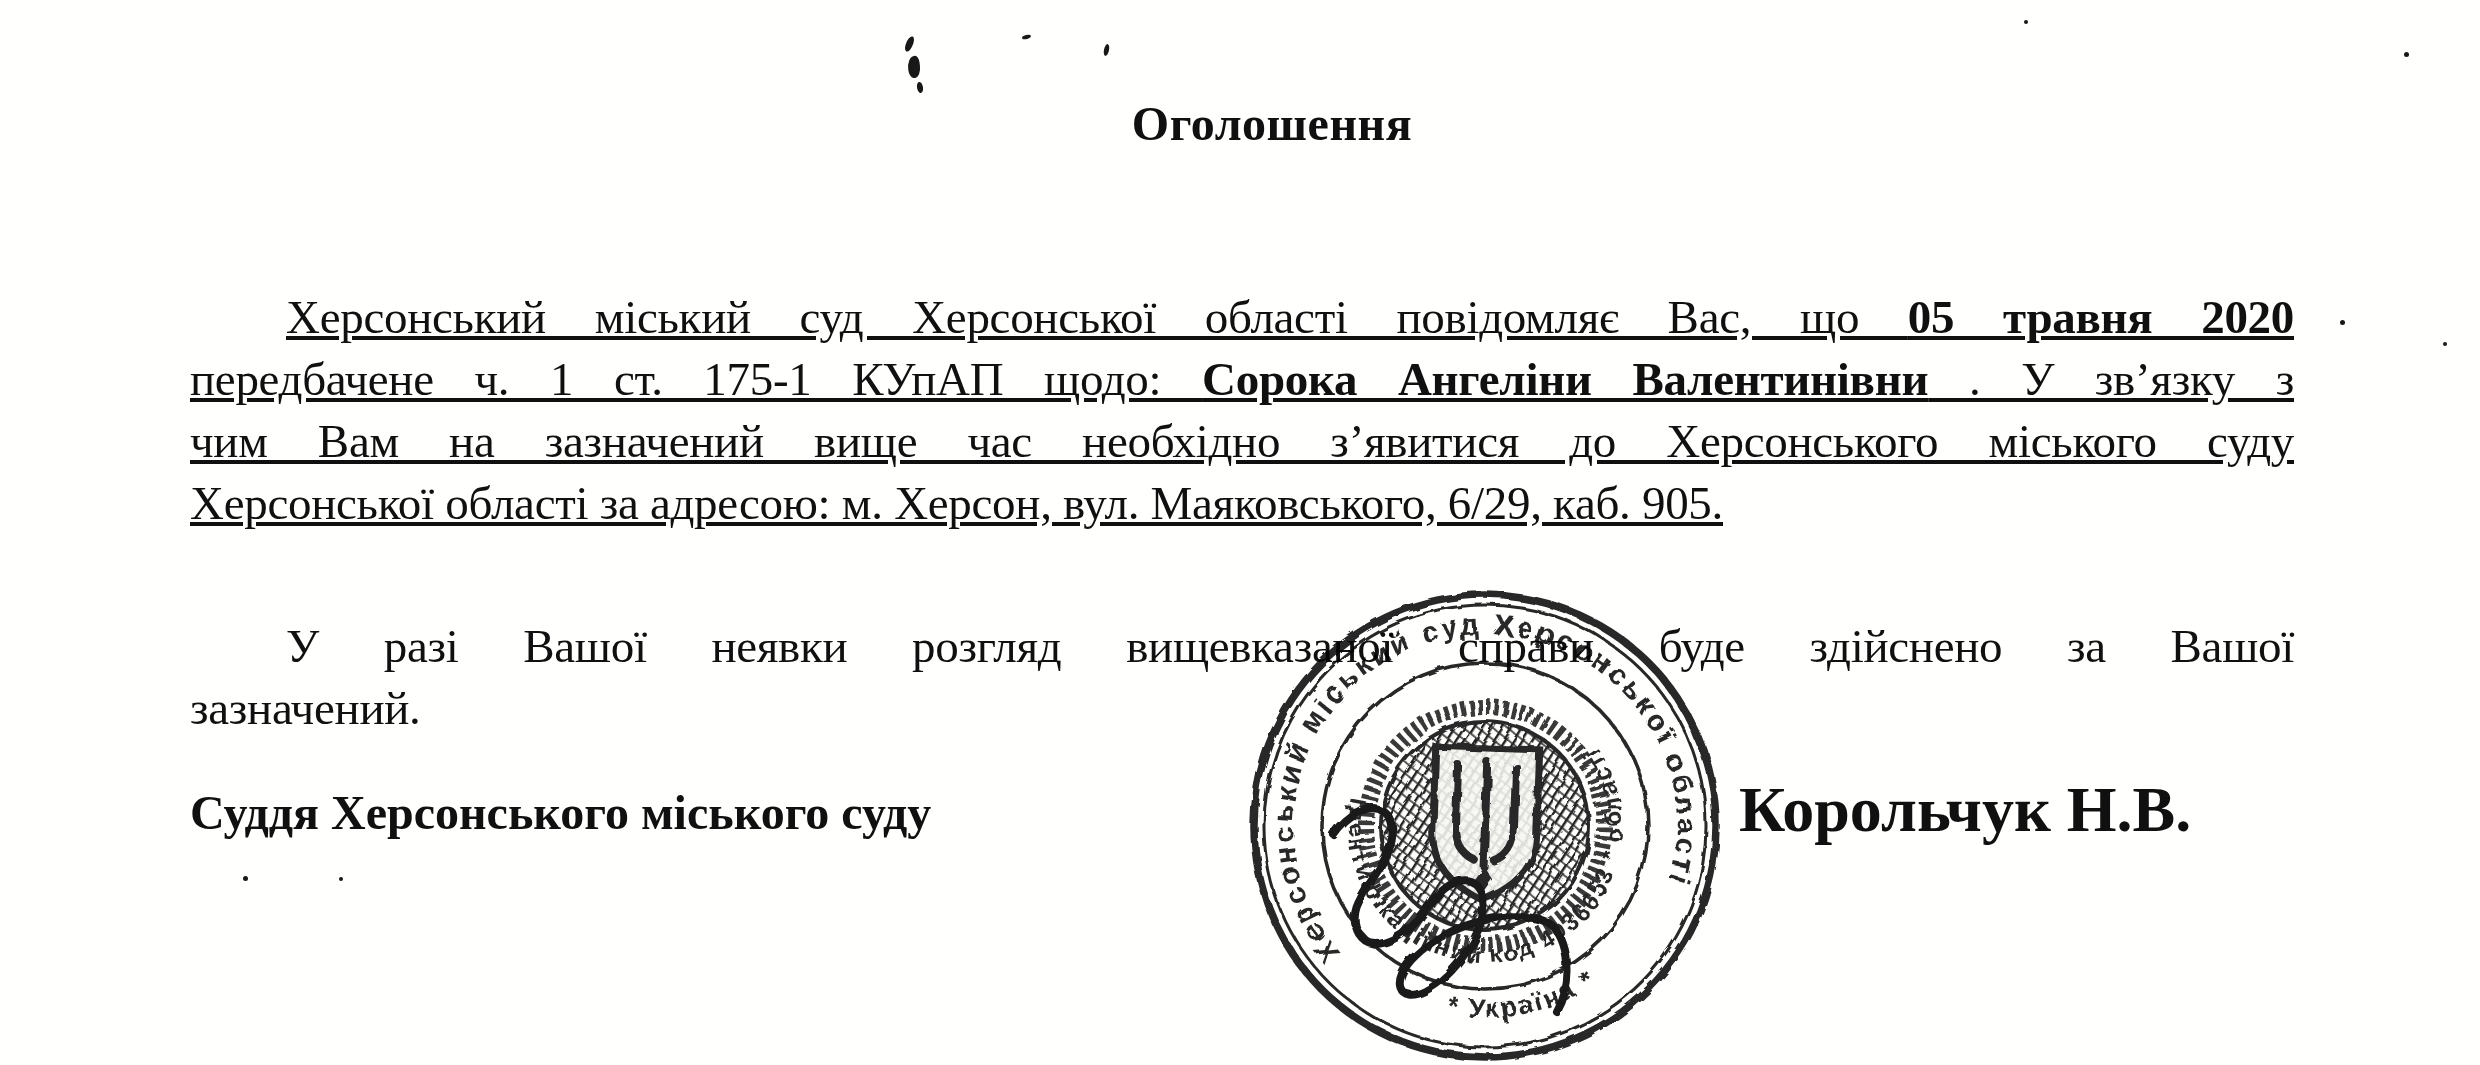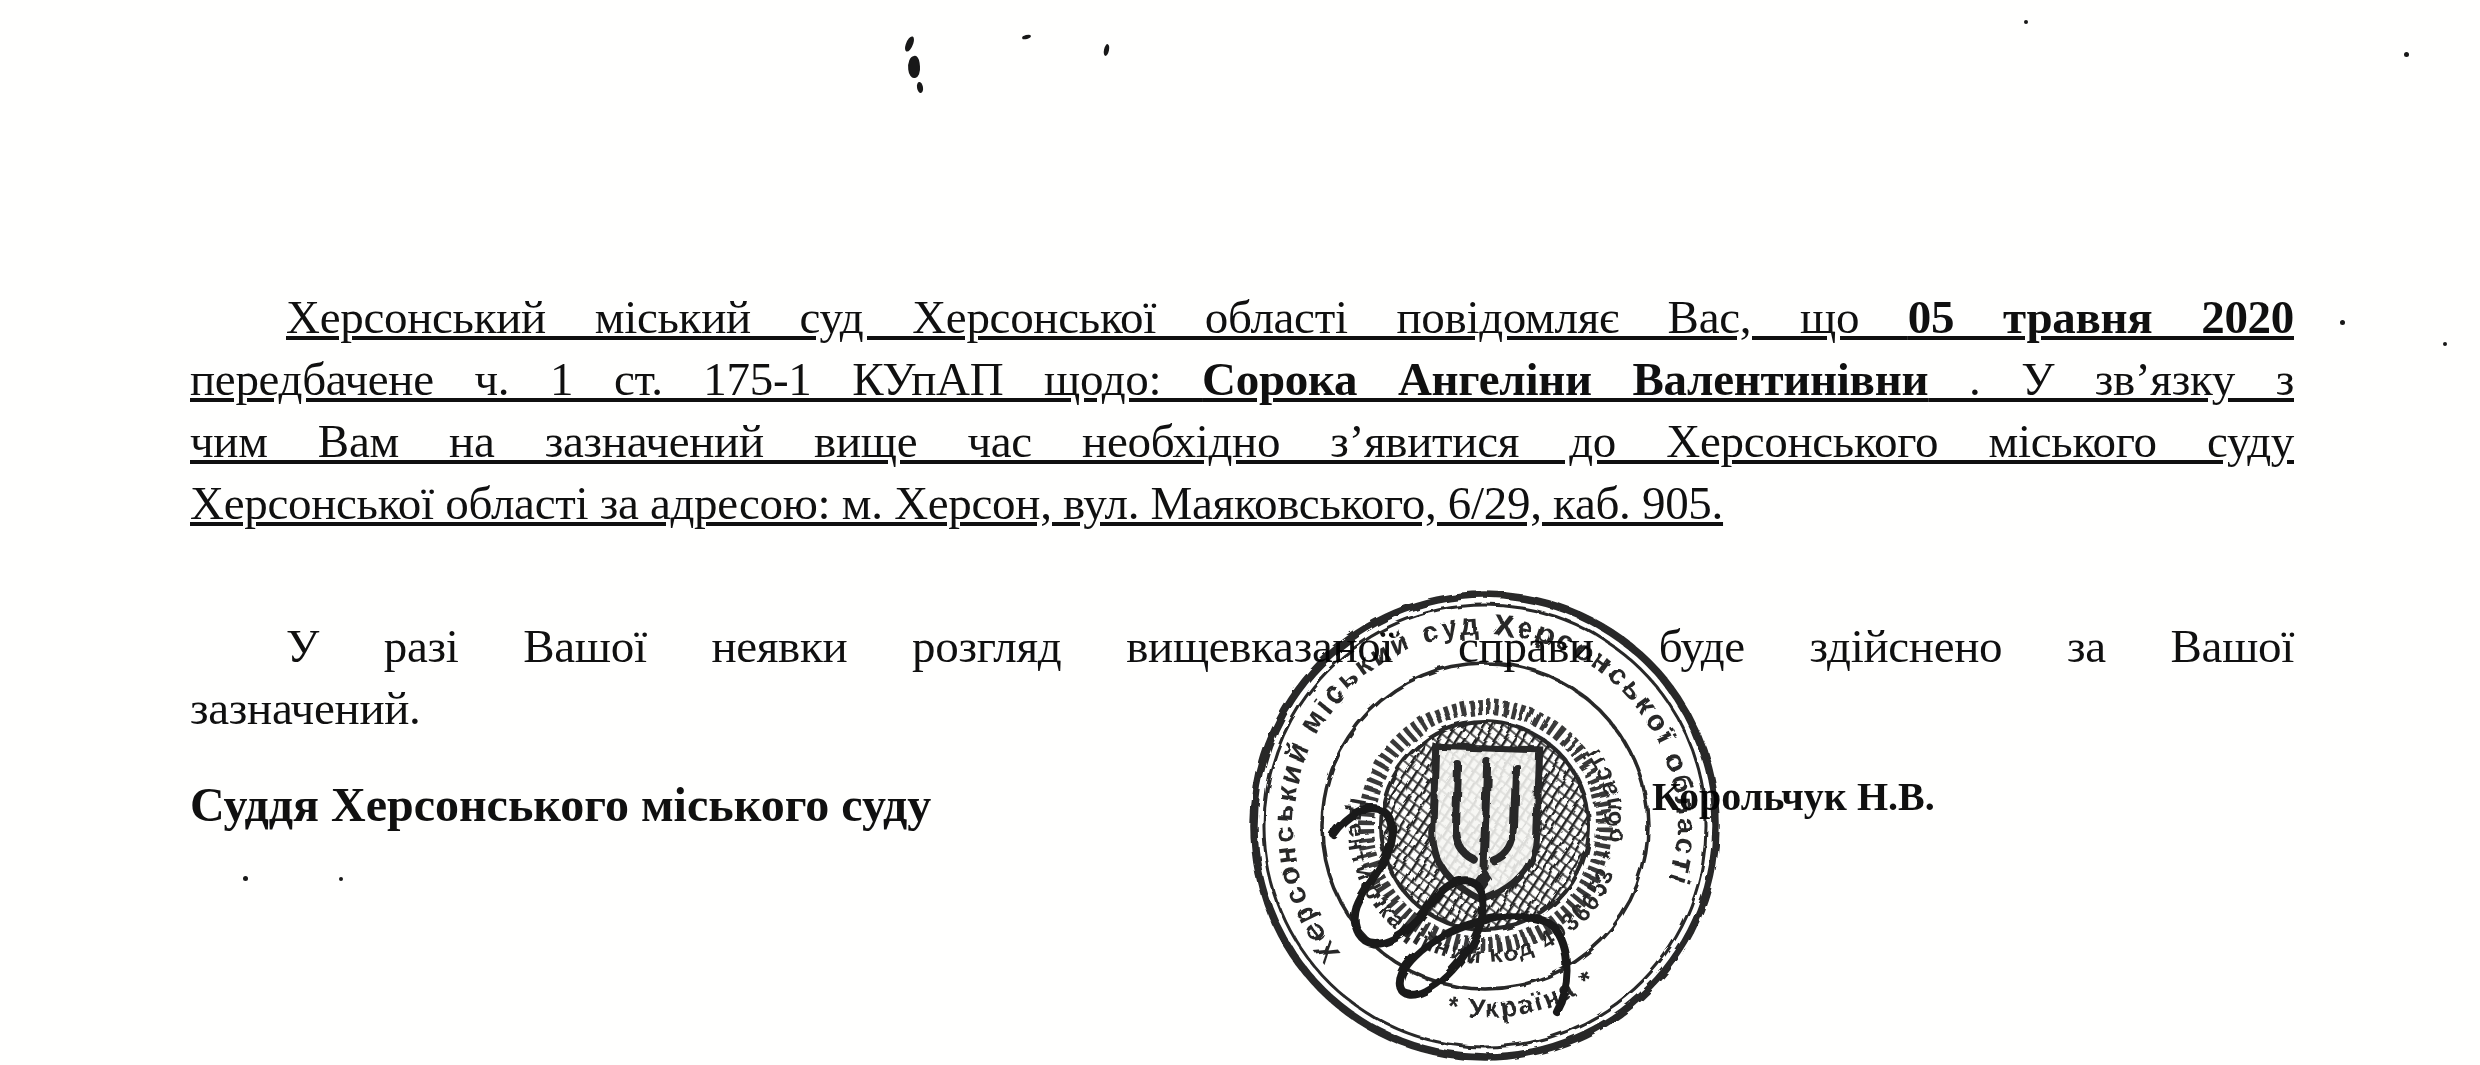--- a/index.html
+++ b/index.html
@@ -22,22 +22,22 @@
   .para { position:absolute; left:190px; width:2104px; font-size:47px; letter-spacing:-0.3px; }
   .para .line { height:62px; line-height:62px; text-align:justify; text-align-last:justify; white-space:nowrap; }
   .para .line.last { text-align-last:left; }
   .para .line.indent { padding-left:96px; }
   .para .bold { font-weight:bold; }
   #para1 { top:286px;text-decoration:underline; }
   #para2 { top:615px; }
 
   
   .sig-role { position:absolute; left:190px; font-weight:bold; font-size:48px; line-height:64px; }
-  .sig-role .role-line { display:block; }
-  .sig-name { position:absolute; left:1652px; top:773px; font-weight:bold; font-size:40px; }
+  .sig-role .role-line { display:block;margin-top:8px; }
+  .sig-name { position:absolute; left:1739px; top:773px; font-weight:bold; font-size:64px; }
 
   
   .stamp { position:absolute; left:1245px; top:586px; width:480px; height:480px;
            mix-blend-mode:multiply; opacity:0.95; }
 
   
   .speck { position:absolute; background:#181818; border-radius:50%; }
 </style>
 </head>
 <body>
@@ -49,20 +49,21 @@
   <div class="speck" style="left:917px;top:82px;width:6px;height:11px;transform:rotate(-10deg);"></div>
   <div class="speck" style="left:1022px;top:35px;width:9px;height:4px;transform:rotate(-15deg);"></div>
   <div class="speck" style="left:1104px;top:44px;width:5px;height:12px;transform:rotate(12deg);"></div>
   <div class="speck" style="left:2024px;top:20px;width:4px;height:4px;"></div>
   <div class="speck" style="left:2404px;top:52px;width:5px;height:5px;"></div>
   <div class="speck" style="left:2340px;top:320px;width:5px;height:5px;"></div>
   <div class="speck" style="left:2443px;top:342px;width:4px;height:4px;"></div>
   <div class="speck" style="left:243px;top:876px;width:5px;height:5px;"></div>
   <div class="speck" style="left:339px;top:877px;width:4px;height:4px;"></div>
 
+  <div class="doc-title">Оголошення</div>
 
   <div class="para" id="para1">
       <div class="line indent"><span>Херсонський міський суд Херсонської області повідомляє Вас, що </span><span class="bold">05 травня 2020</span></div>
       <div class="line"><span>передбачене ч. 1 ст. 175-1 КУпАП щодо: </span><span class="bold">Сорока Ангеліни Валентинівни</span><span> . У зв’язку з</span></div>
       <div class="line"><span>чим Вам на зазначений вище час необхідно з’явитися до Херсонського міського суду</span></div>
       <div class="line last"><span>Херсонської області за адресою: м. Херсон, вул. Маяковського, 6/29, каб. 905.</span></div>
     </div>
   <div class="para" id="para2">
       <div class="line indent"><span>У разі Вашої неявки розгляд вищевказаної справи буде здійснено за Вашої</span></div>
       <div class="line last"><span>зазначений.</span></div>

